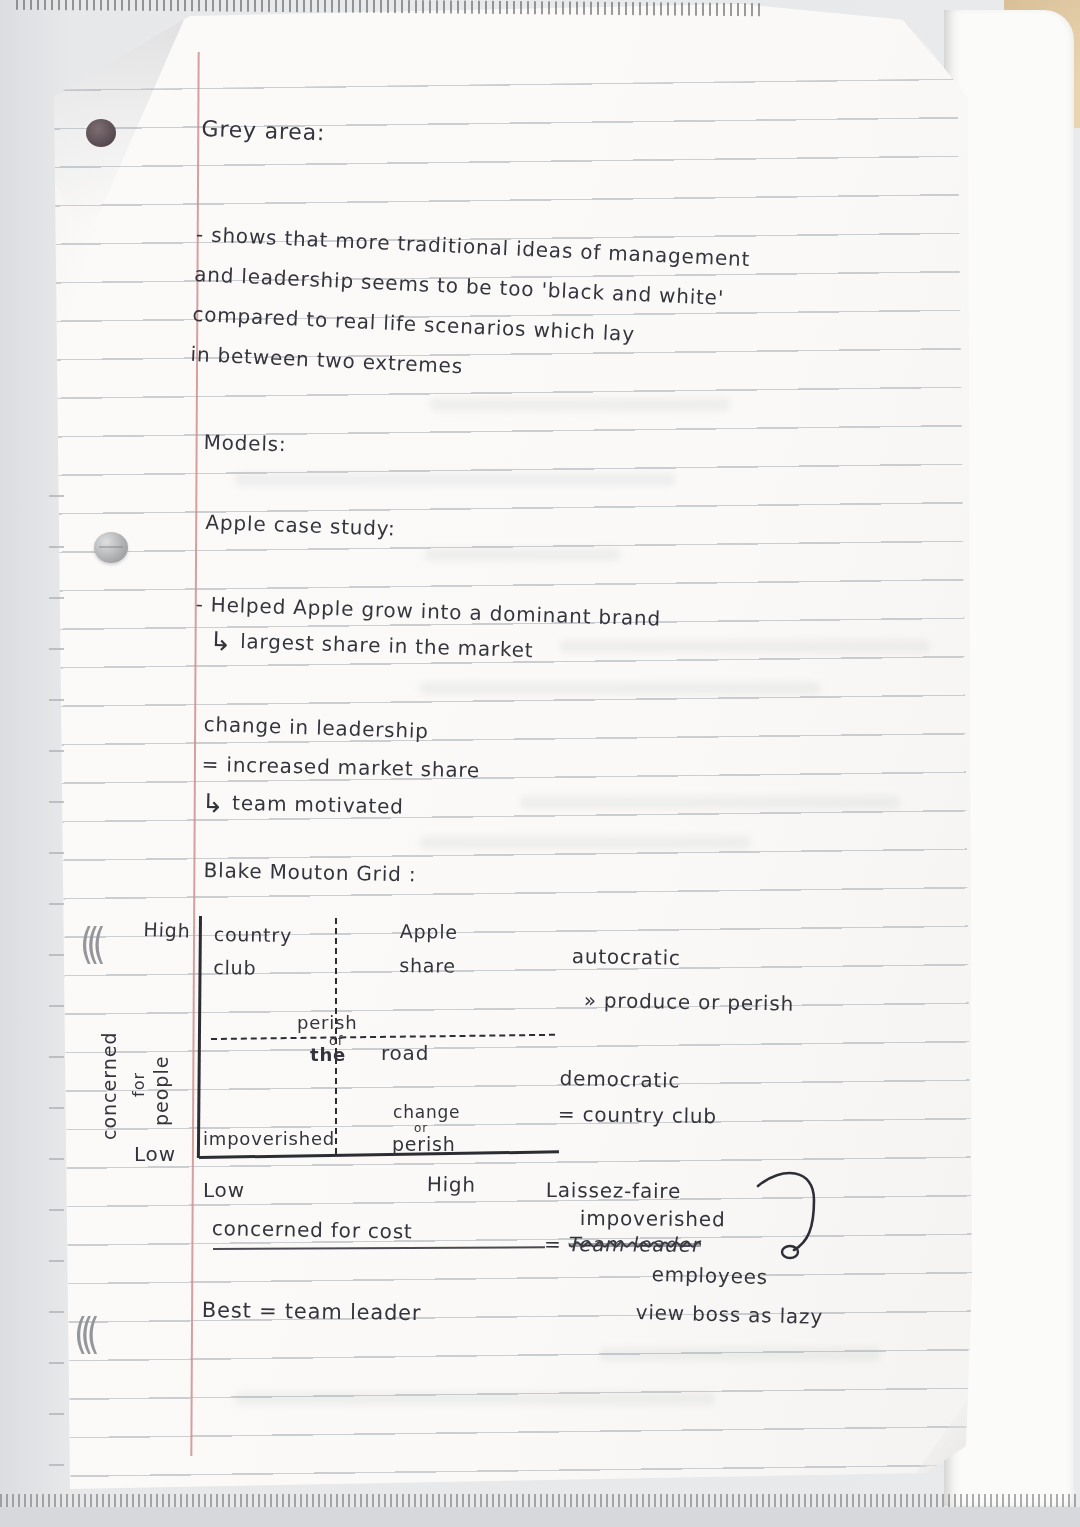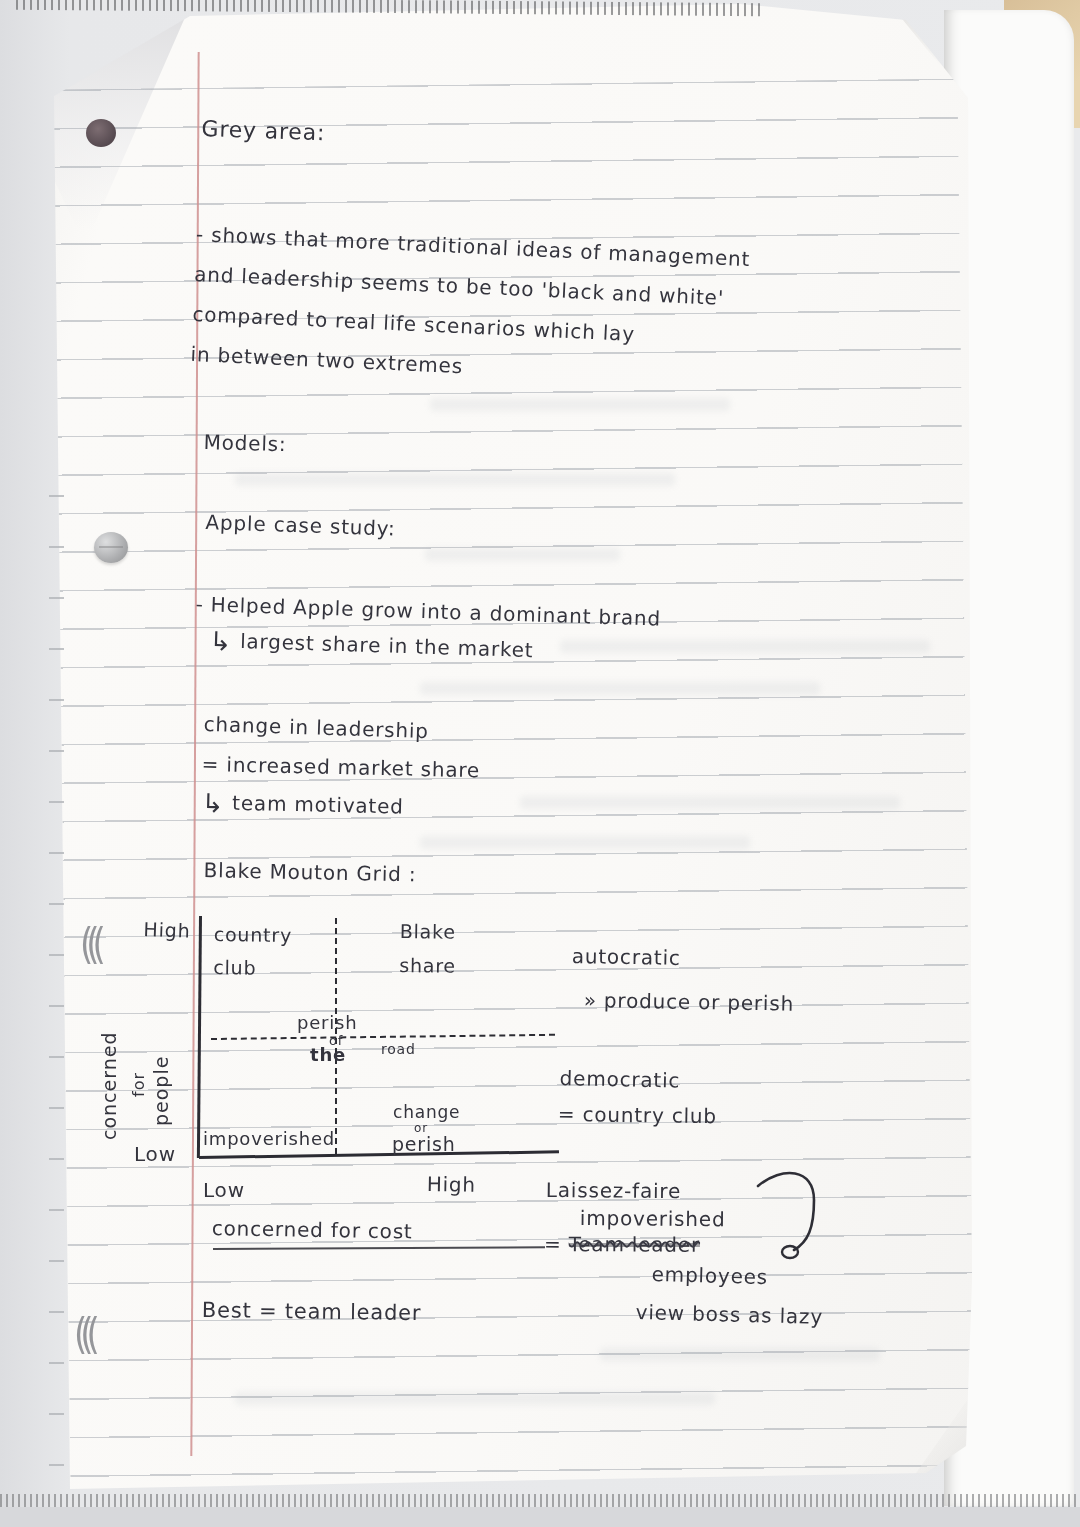--- a/index.html
+++ b/index.html
@@ -139,39 +139,39 @@
   <span class="yword" style="left:172px;top:1104px;">people</span>
 
   <div class="hw" style="left:212px;top:1216px;transform:rotate(1deg);">concerned for cost</div>
   <div class="stroke" style="left:213px;top:1248px;width:332px;height:2px;transform:rotate(-.3deg);opacity:.85;"></div>
 
   <div class="hw" style="left:214px;top:918px;font-size:19px;line-height:33px;transform:rotate(.8deg);">
     <div>country</div>
     <div>club</div>
   </div>
   <div class="hw" style="left:400px;top:914px;font-size:19px;line-height:34px;transform:rotate(.8deg);">
-    <div>Blake</div>
+    <div>Apple</div>
     <div>share</div>
   </div>
   <div class="hw" style="left:297px;top:1012px;font-size:18px;">perish</div>
   <div class="hw sm" style="left:329px;top:1033px;">of</div>
   <div class="hw" style="left:310px;top:1044px;font-size:18px;font-weight:bold;">the</div>
-  <div class="hw" style="left:381px;top:1041px;font-size:14px;">road</div>
+  <div class="hw" style="left:381px;top:1041px;font-size:20px;">road</div>
   <div class="hw" style="left:203px;top:1128px;font-size:18px;">impoverished</div>
   <div class="hw" style="left:393px;top:1102px;font-size:17px;">change</div>
   <div class="hw" style="left:414px;top:1121px;font-size:12px;">or</div>
   <div class="hw" style="left:392px;top:1133px;font-size:19px;">perish</div>
 
   <div class="hw" style="left:572px;top:944px;transform:rotate(1deg);">autocratic</div>
   <div class="hw" style="left:584px;top:988px;transform:rotate(1deg);">» produce or perish</div>
   <div class="hw" style="left:560px;top:1066px;transform:rotate(1.2deg);">democratic</div>
   <div class="hw" style="left:558px;top:1102px;transform:rotate(.8deg);">= country club</div>
   <div class="hw" style="left:546px;top:1178px;transform:rotate(.5deg);">Laissez-faire</div>
   <div class="hw" style="left:580px;top:1206px;transform:rotate(.5deg);">impoverished</div>
-  <div class="hw" style="left:544px;top:1232px;transform:rotate(.3deg);">
+  <div class="hw" style="left:544px;top:1232px;transform:rotate(.3deg);font-style:italic;">
     <span>=</span>
     <span class="crossed">Team leader</span>
   </div>
   <div class="hw" style="left:652px;top:1262px;transform:rotate(1.5deg);">employees</div>
   <div class="hw" style="left:636px;top:1300px;transform:rotate(1.5deg);">view boss as lazy</div>
 
   <svg class="curve-arrow" width="84" height="96" viewBox="0 0 84 96">
     <path d="M6 22 C30 2 62 4 62 36 C62 64 56 78 42 86" fill="none" stroke="#2e2e36" stroke-width="2.6" stroke-linecap="round"></path>
     <ellipse cx="38" cy="88" rx="8" ry="6" fill="none" stroke="#2e2e36" stroke-width="2.4"></ellipse>
   </svg>

